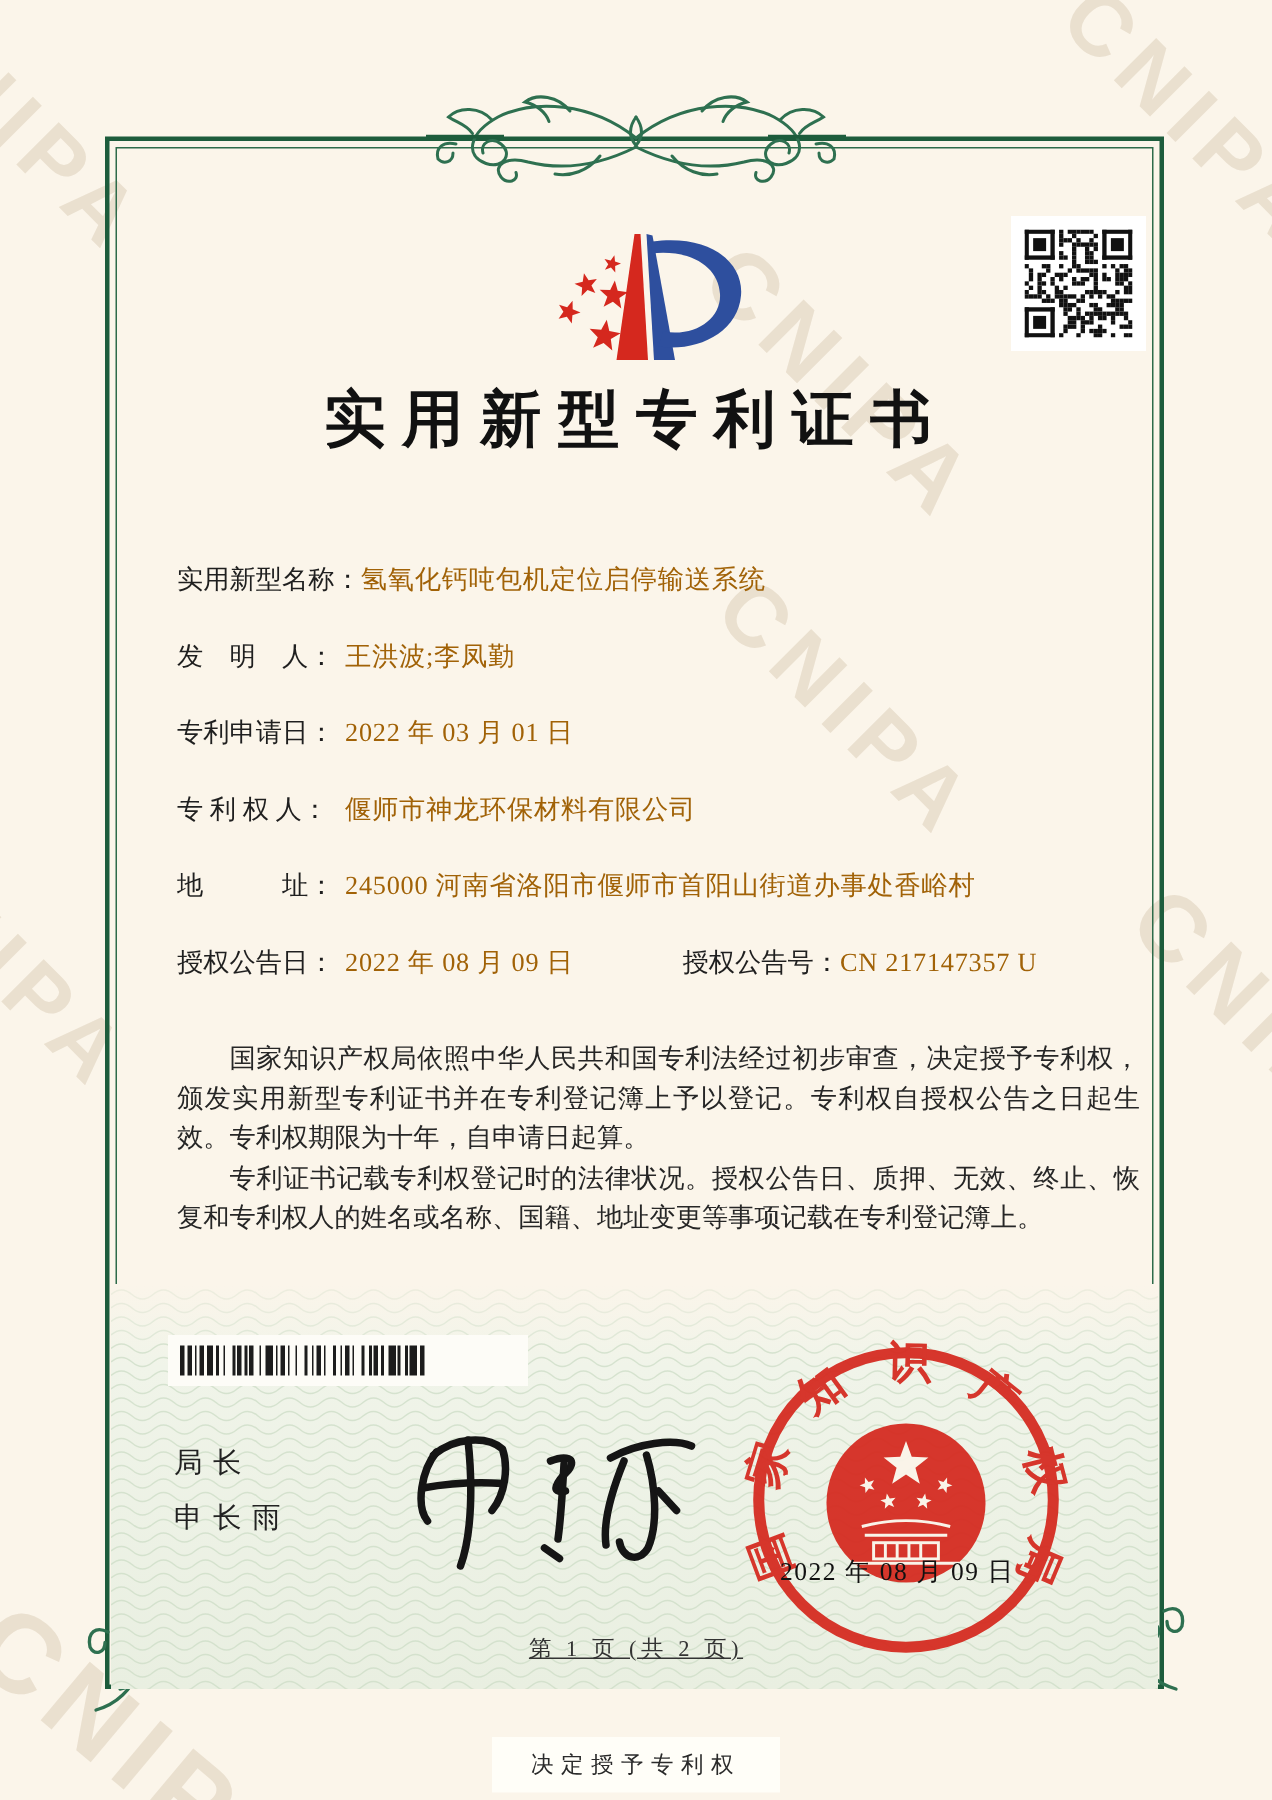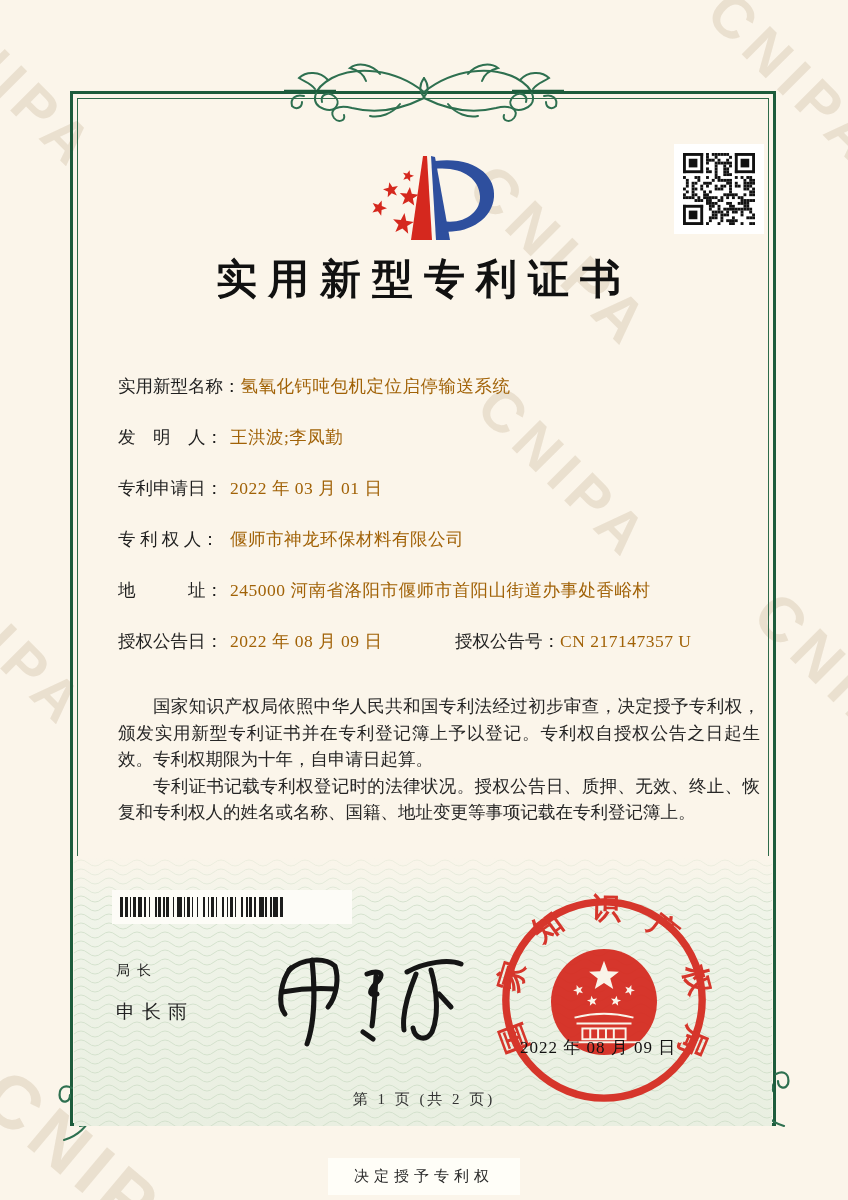--- a/index.html
+++ b/index.html
@@ -36,28 +36,28 @@
   .paras{position:absolute;left:118px;top:694px;width:642px;font-size:17.5px;
          line-height:26.5px;color:#262626;text-align:justify;}
   .paras p{margin:0;text-indent:2em;font-family:Liberation Mono, monospace;}
   
   .wave-band{position:absolute;left:74px;top:856px;width:698px;height:270px;
              background:linear-gradient(180deg,#fbf5ea 0,#f0f4e9 55px,#e9efe1 100%);}
   .barcode-box{position:absolute;left:112px;top:890px;width:240px;height:34px;background:#fdfcf7;}
   .barcode{position:absolute;left:8px;top:7px;height:20px;display:flex;}
   .barcode i{display:block;height:100%;background:#1c1c1c;}
   .barcode s{display:block;height:100%;background:transparent;}
-  .officer-title{position:absolute;left:116px;top:962px;font-size:14px;letter-spacing:7px;color:#222;}
+  .officer-title{position:absolute;left:116px;top:962px;font-size:19px;letter-spacing:7px;color:#222;}
   .officer-name{position:absolute;left:116px;top:999px;font-size:19px;letter-spacing:7px;color:#222;}
   .signature{position:absolute;left:235px;top:920px;width:230px;height:130px;}
   .seal{position:absolute;left:496px;top:892px;width:216px;height:216px;opacity:.93;}
   .seal-date{position:absolute;left:520px;top:1036px;width:180px;font-size:17px;
              letter-spacing:1px;color:#111;}
   .page-num{position:absolute;left:0;top:1090px;width:100%;text-align:center;font-size:15px;
-            letter-spacing:3px;color:#333;}
+            letter-spacing:3px;color:#333;text-decoration:underline;}
   .cont-note{position:absolute;left:50%;transform:translateX(-50%);top:1158px;
              background:#fffef8;padding:9px 26px;font-size:15px;letter-spacing:5px;color:#2a2a2a;}
 </style>
 </head>
 <body>
 
 <div class="page">
 
   <div id="wm-layer">
       <div class="wm" style="left: -42px; top: -18px; font-size: 58px; transform: rotate(45deg); transform-origin: left top;">CNIPA</div>

